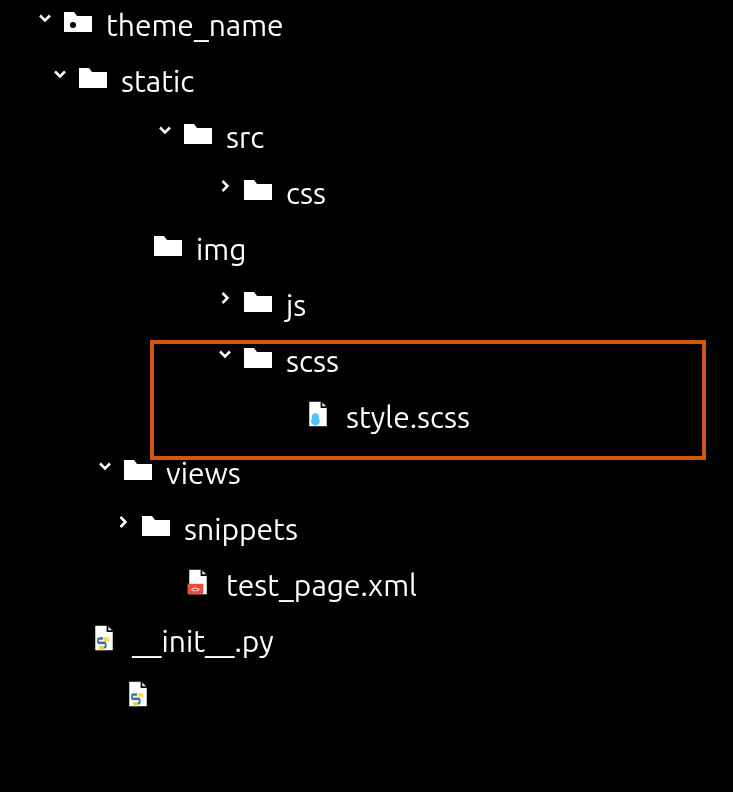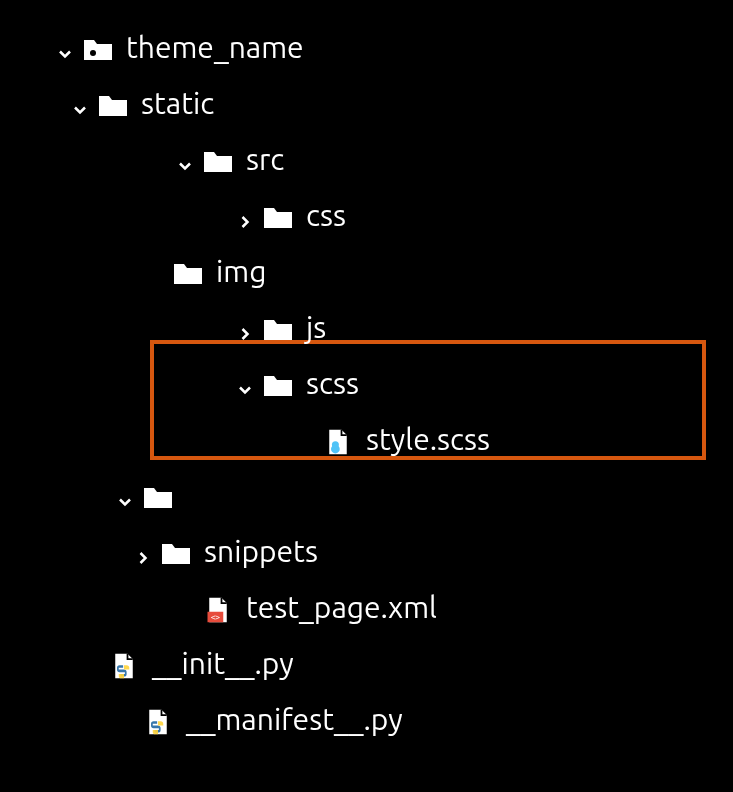--- a/index.html
+++ b/index.html
@@ -8,25 +8,24 @@
     color: #fff;
     font-family: "Ubuntu", "DejaVu Sans", Arial, sans-serif;
     font-size: 30px;
     width: 733px;
     height: 792px;
     overflow: hidden;
     padding-top: 8px;
   }
   .row {
     display: flex;
-    align-items: flex-end;
+    align-items: flex-start;
     height: 56px;
     white-space: nowrap;
     position: relative;
-    margin-left: 20px;
   }
   .chev {
     width: 30px;
     display: inline-flex;
     justify-content: center;
     align-items: center;
     color: #fff;
   }
   .chev svg { width: 20px; height: 20px; }
   .chev.blank { visibility: hidden; }
@@ -167,20 +166,21 @@
   <span class="chev">
     <svg viewBox="0 0 24 24" fill="none" stroke="#fff" stroke-width="3">
         <polyline points="6 9 12 15 18 9"></polyline>
       </svg>
   </span>
   <span class="icon">
     <svg viewBox="0 0 32 28">
         <path fill="#fff" d="M2 4h10l3 4h15v16H2z"></path>
       </svg>
   </span>
+  <span class="label">views</span>
 </div>
 
 <div class="row" style="padding-left:108px">
   <span class="chev">
     <svg viewBox="0 0 24 24" fill="none" stroke="#fff" stroke-width="3">
         <polyline points="9 6 15 12 9 18"></polyline>
       </svg>
   </span>
   <span class="icon">
     <svg viewBox="0 0 32 28">
@@ -225,14 +225,13 @@
     <svg viewBox="0 0 24 24"></svg>
   </span>
   <span class="icon">
     <svg viewBox="0 0 32 32">
       <path fill="#fff" d="M6 2h14l6 6v22H6z"></path>
       <polyline points="20 2 20 8 26 8" fill="none" stroke="#000" stroke-width="2"></polyline>
       <path fill="#3776ab" d="M8 18c0-2 1-3 3-3h4v3h-5v2h6c2 0 3 1 3 3v2c0 2-1 3-3 3h-4v-3h5v-2h-6c-2 0-3-1-3-3z"></path>
       <path fill="#ffd43b" d="M16 15h3c2 0 3 1 3 3v2h-6z M10 25v2c0 2 1 3 3 3h3v-5z" opacity="0.9"></path>
     </svg>
   </span>
-  <span class="label">__manifest__.py</span>
 </div>
 
 </body></html>

